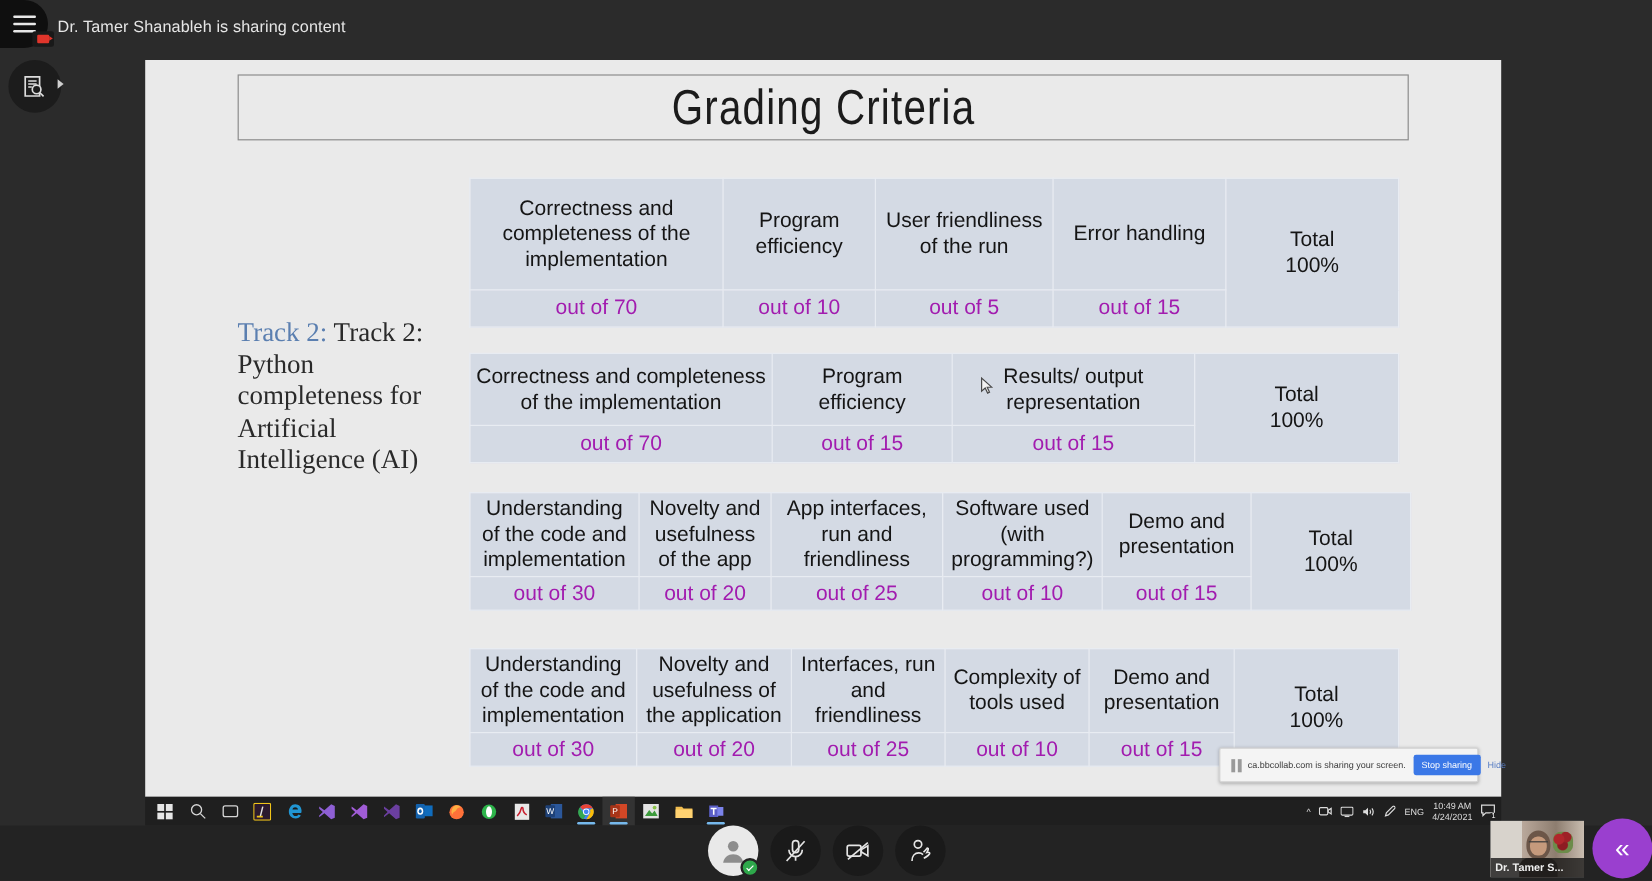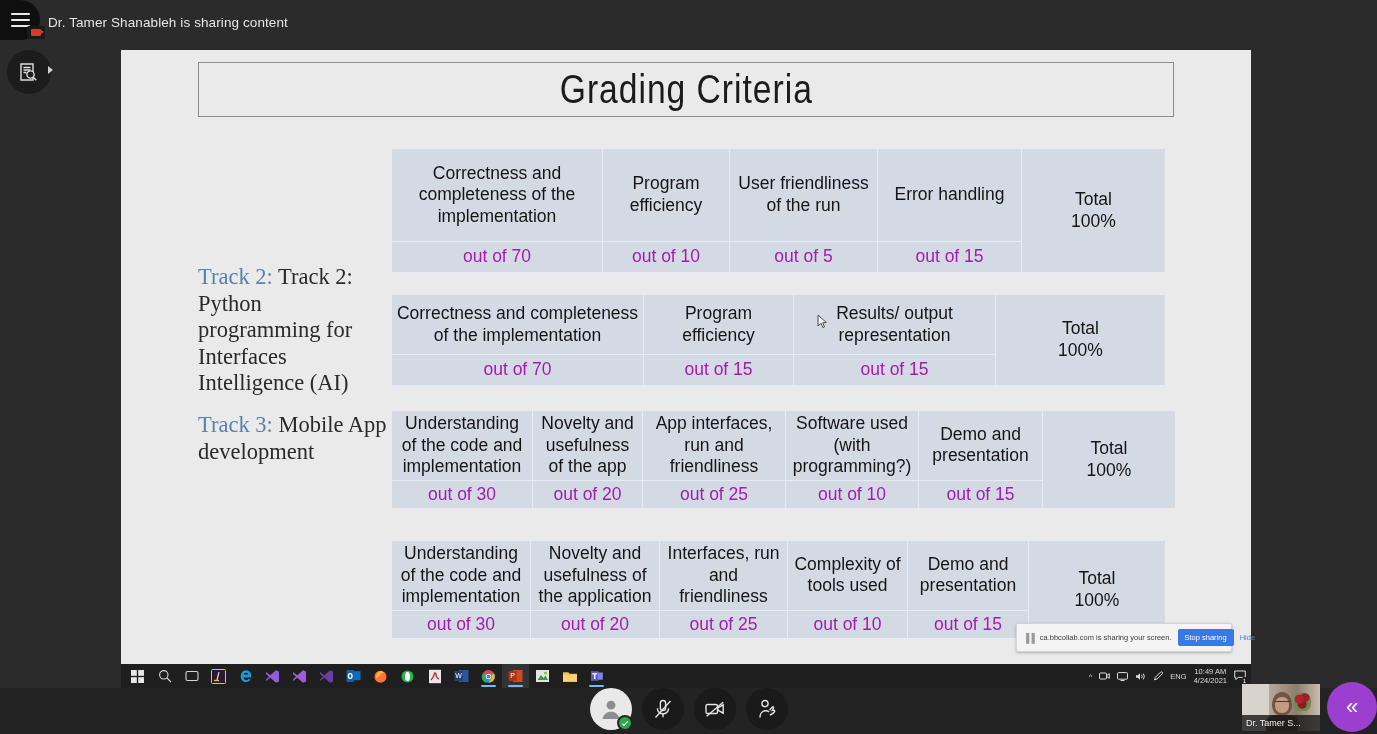--- a/index.html
+++ b/index.html
@@ -155,21 +155,21 @@
   }
   .vt-bg { position: absolute; inset: 0; background: linear-gradient(90deg,#d8d3cc 0%,#d8d3cc 34%,#b9a89b 34%,#8d7d6f 70%,#c9bdb0 100%); }
   .vt-head { position: absolute; left: 30px; top: 8px; width: 20px; height: 24px; background: #6c5648; border-radius: 50% 50% 45% 45%; }
   .vt-face { position: absolute; left: 33px; top: 13px; width: 14px; height: 16px; background: #c69a7c; border-radius: 45%; }
   .vt-glass { position: absolute; left: 32px; top: 17px; width: 16px; height: 4px; border-top: 1.4px solid #3a3a3a; }
   .vt-body { position: absolute; left: 24px; top: 31px; width: 32px; height: 18px; background: #4e4238; border-radius: 8px 8px 0 0; }
   .vt-flower { position: absolute; left: 52px; top: 9px; width: 17px; height: 18px; background: radial-gradient(circle at 30% 35%, #b0252b 0 4px, transparent 5px), radial-gradient(circle at 65% 25%, #9e2026 0 4px, transparent 5px), radial-gradient(circle at 48% 62%, #8d1b22 0 4px, transparent 5px), #6c8c4a; border-radius: 40%; }
   .vt-name {
     position: absolute; left: 0; bottom: 0; width: 100%;
     background: rgba(20,20,20,.78); color: #efefef; font-size: 9px;
-    padding: 3px 4px; white-space: nowrap; overflow: hidden;
+    padding: 3px 4px; white-space: nowrap; overflow: hidden; font-weight: bold;
   }
   .purple-btn {
     position: absolute; left: 1327px; top: 682px; width: 50px; height: 50px;
     background: #9a3fcf; border-radius: 50%;
     display: flex; align-items: center; justify-content: center;
   }
   .purple-btn .ch { color: #fff; font-size: 22px; line-height: 1; }
 
   .cursor { position: absolute; left: 696px; top: 264px; width: 11px; height: 15px; }
 </style>
@@ -225,21 +225,21 @@
           <td class="pts">out of 5</td>
           <td class="pts">out of 15</td>
         </tr>
       </tbody>
         </table>
     </div>
 
     <div class="track" style="top:212px;height:132px;">
       <div class="track-label" style="top:2px;">
         <span class="tk">Track 2:</span>
-        <span>Track 2: Python programming for Interfaces Intelligence (AI)</span>
+        <span>Track 2: Python completeness for Artificial Intelligence (AI)</span>
       </div>
       <table class="tbl" style="left:270px;top:32px;width:774px;">
         <tbody>
             <tr>
           <td style="width:252px;height:60px;">Correctness and completeness of the implementation</td>
           <td style="width:150px;">Program efficiency</td>
           <td style="width:202px;">Results/ output representation</td>
           <td class="total" rowspan="2" style="width:170px;">
             <span>Total</span><br>
             <span>100%</span>
@@ -248,24 +248,20 @@
         <tr>
           <td class="pts" style="height:31px;">out of 70</td>
           <td class="pts">out of 15</td>
           <td class="pts">out of 15</td>
         </tr>
       </tbody>
         </table>
     </div>
 
     <div class="track" style="top:360px;height:110px;">
-      <div class="track-label" style="top:2px;">
-        <span class="tk">Track 3:</span>
-        <span>Mobile App development</span>
-      </div>
       <table class="tbl" style="left:270px;top:0;width:774px;">
         <tbody>
             <tr>
           <td style="width:141px;height:62px;">Understanding of the code and implementation</td>
           <td style="width:110px;">Novelty and usefulness of the app</td>
           <td style="width:143px;">App interfaces, run and friendliness</td>
           <td style="width:133px;">Software used (with programming?)</td>
           <td style="width:124px;">Demo and presentation</td>
           <td class="total" rowspan="2" style="width:133px;">
             <span>Total</span><br>

